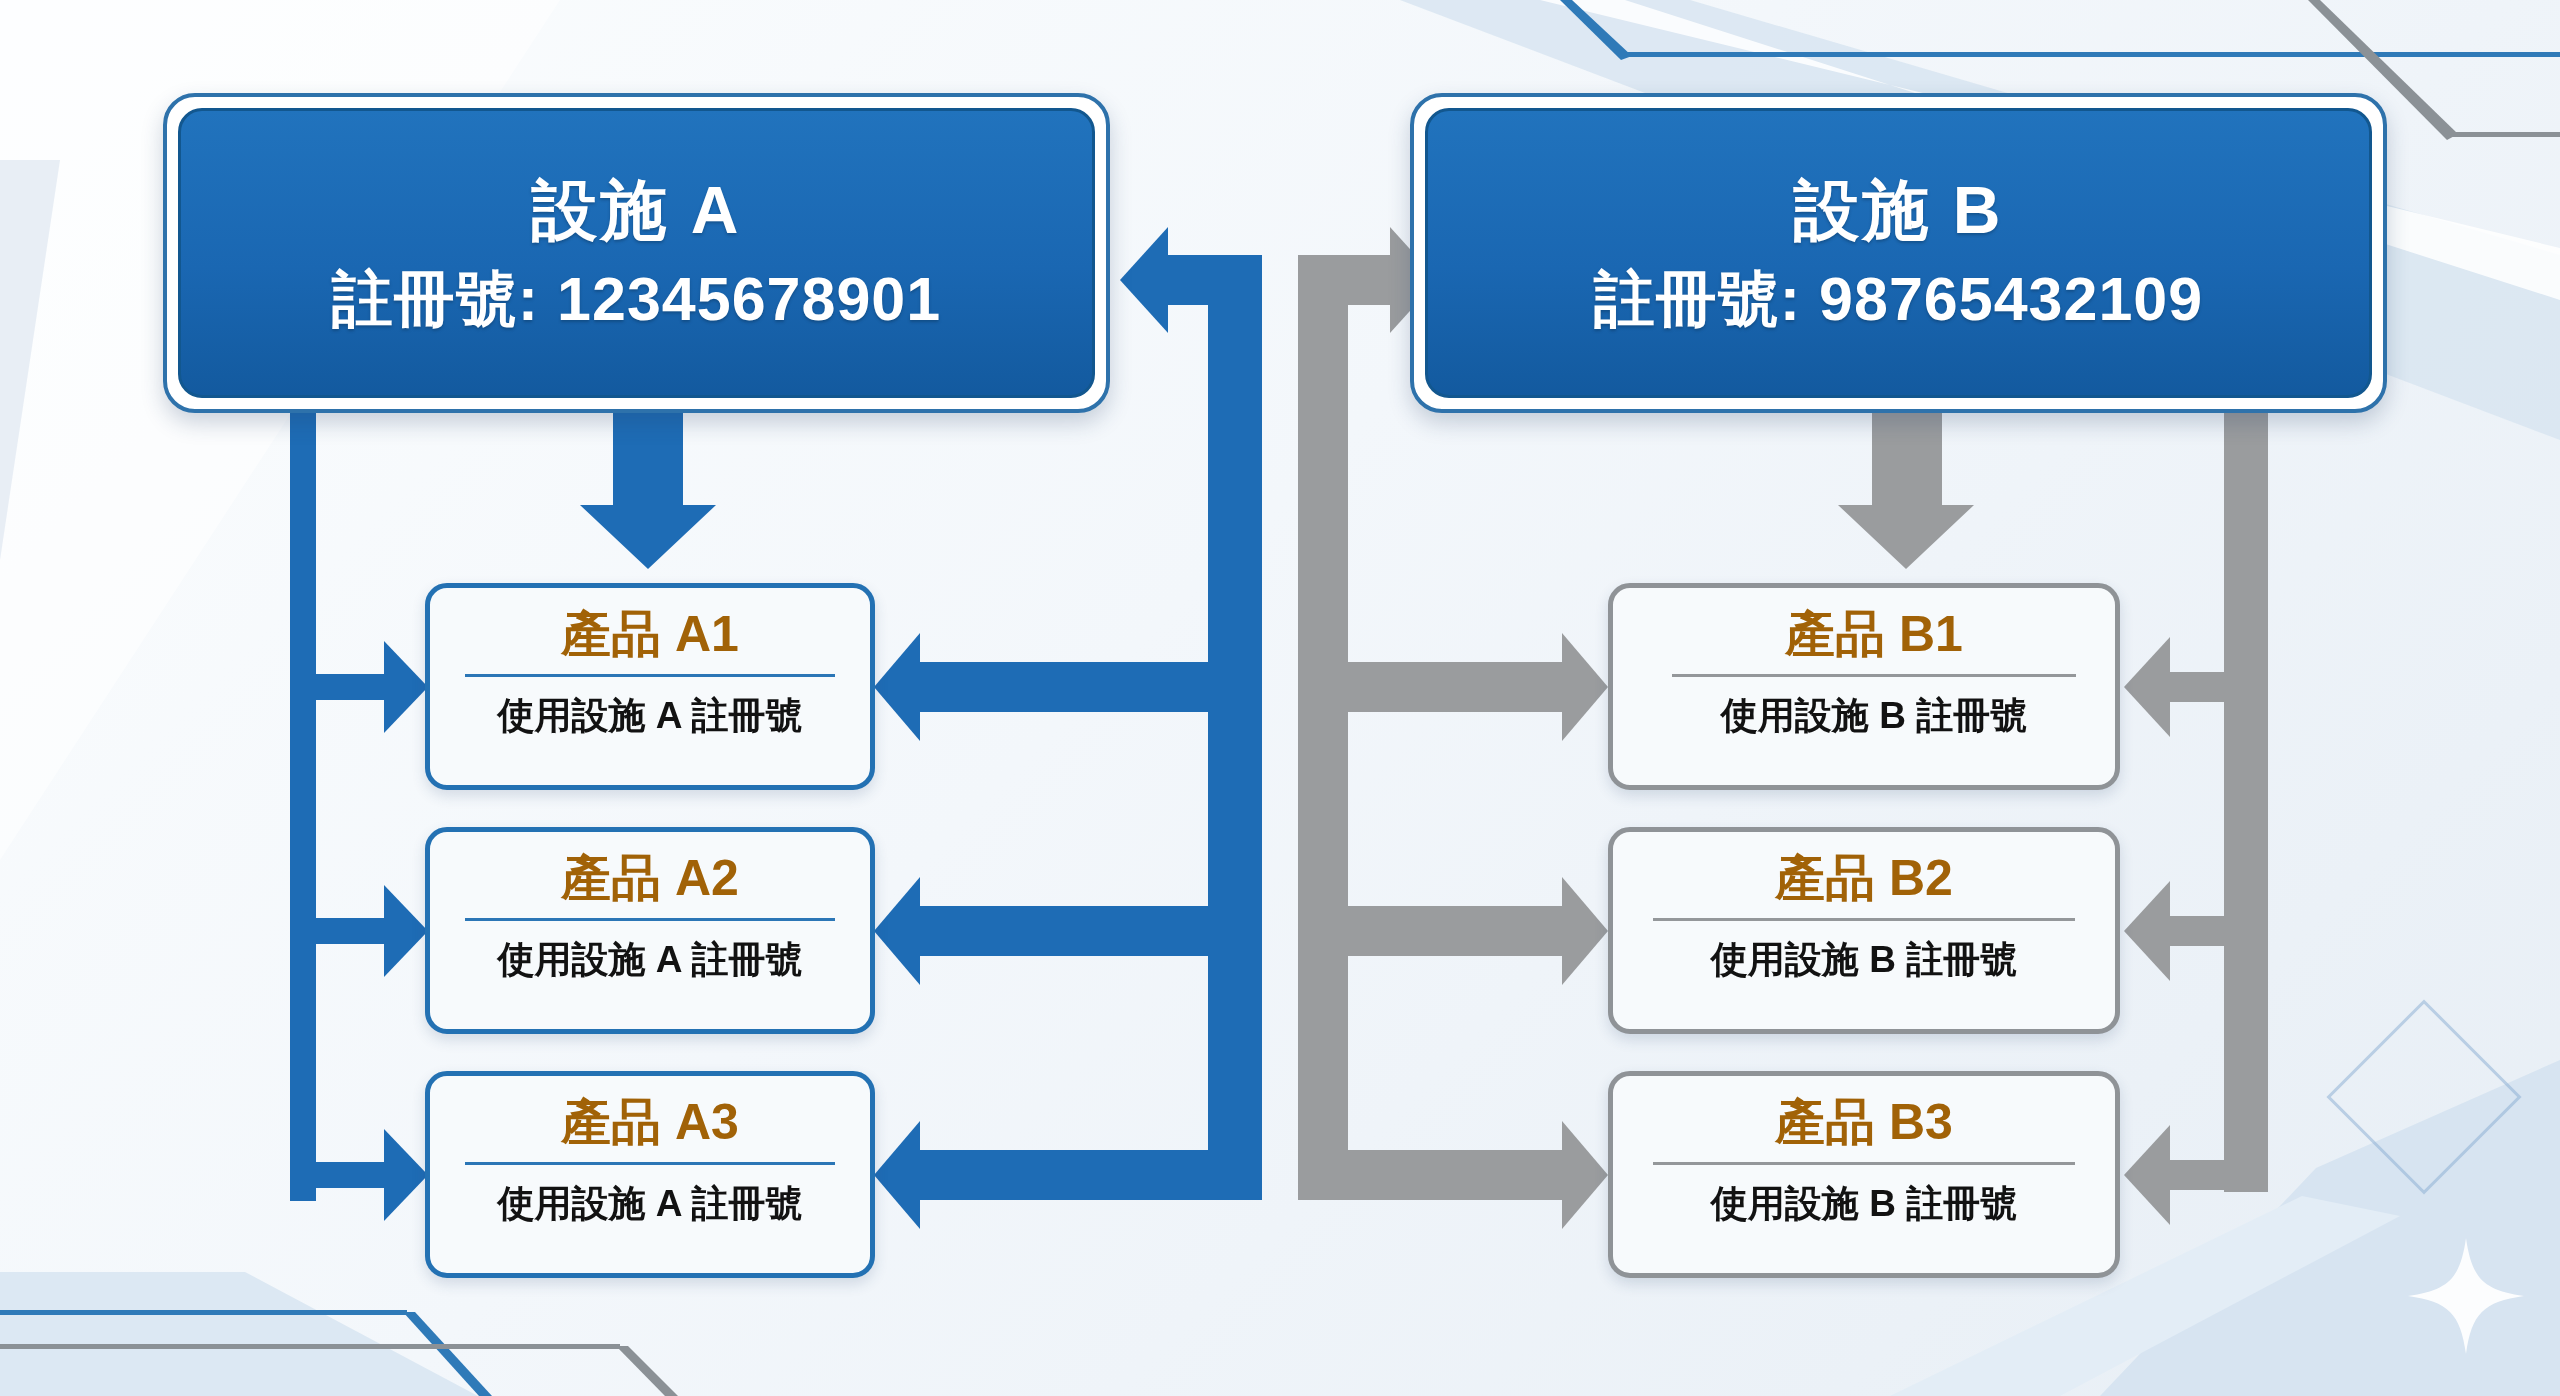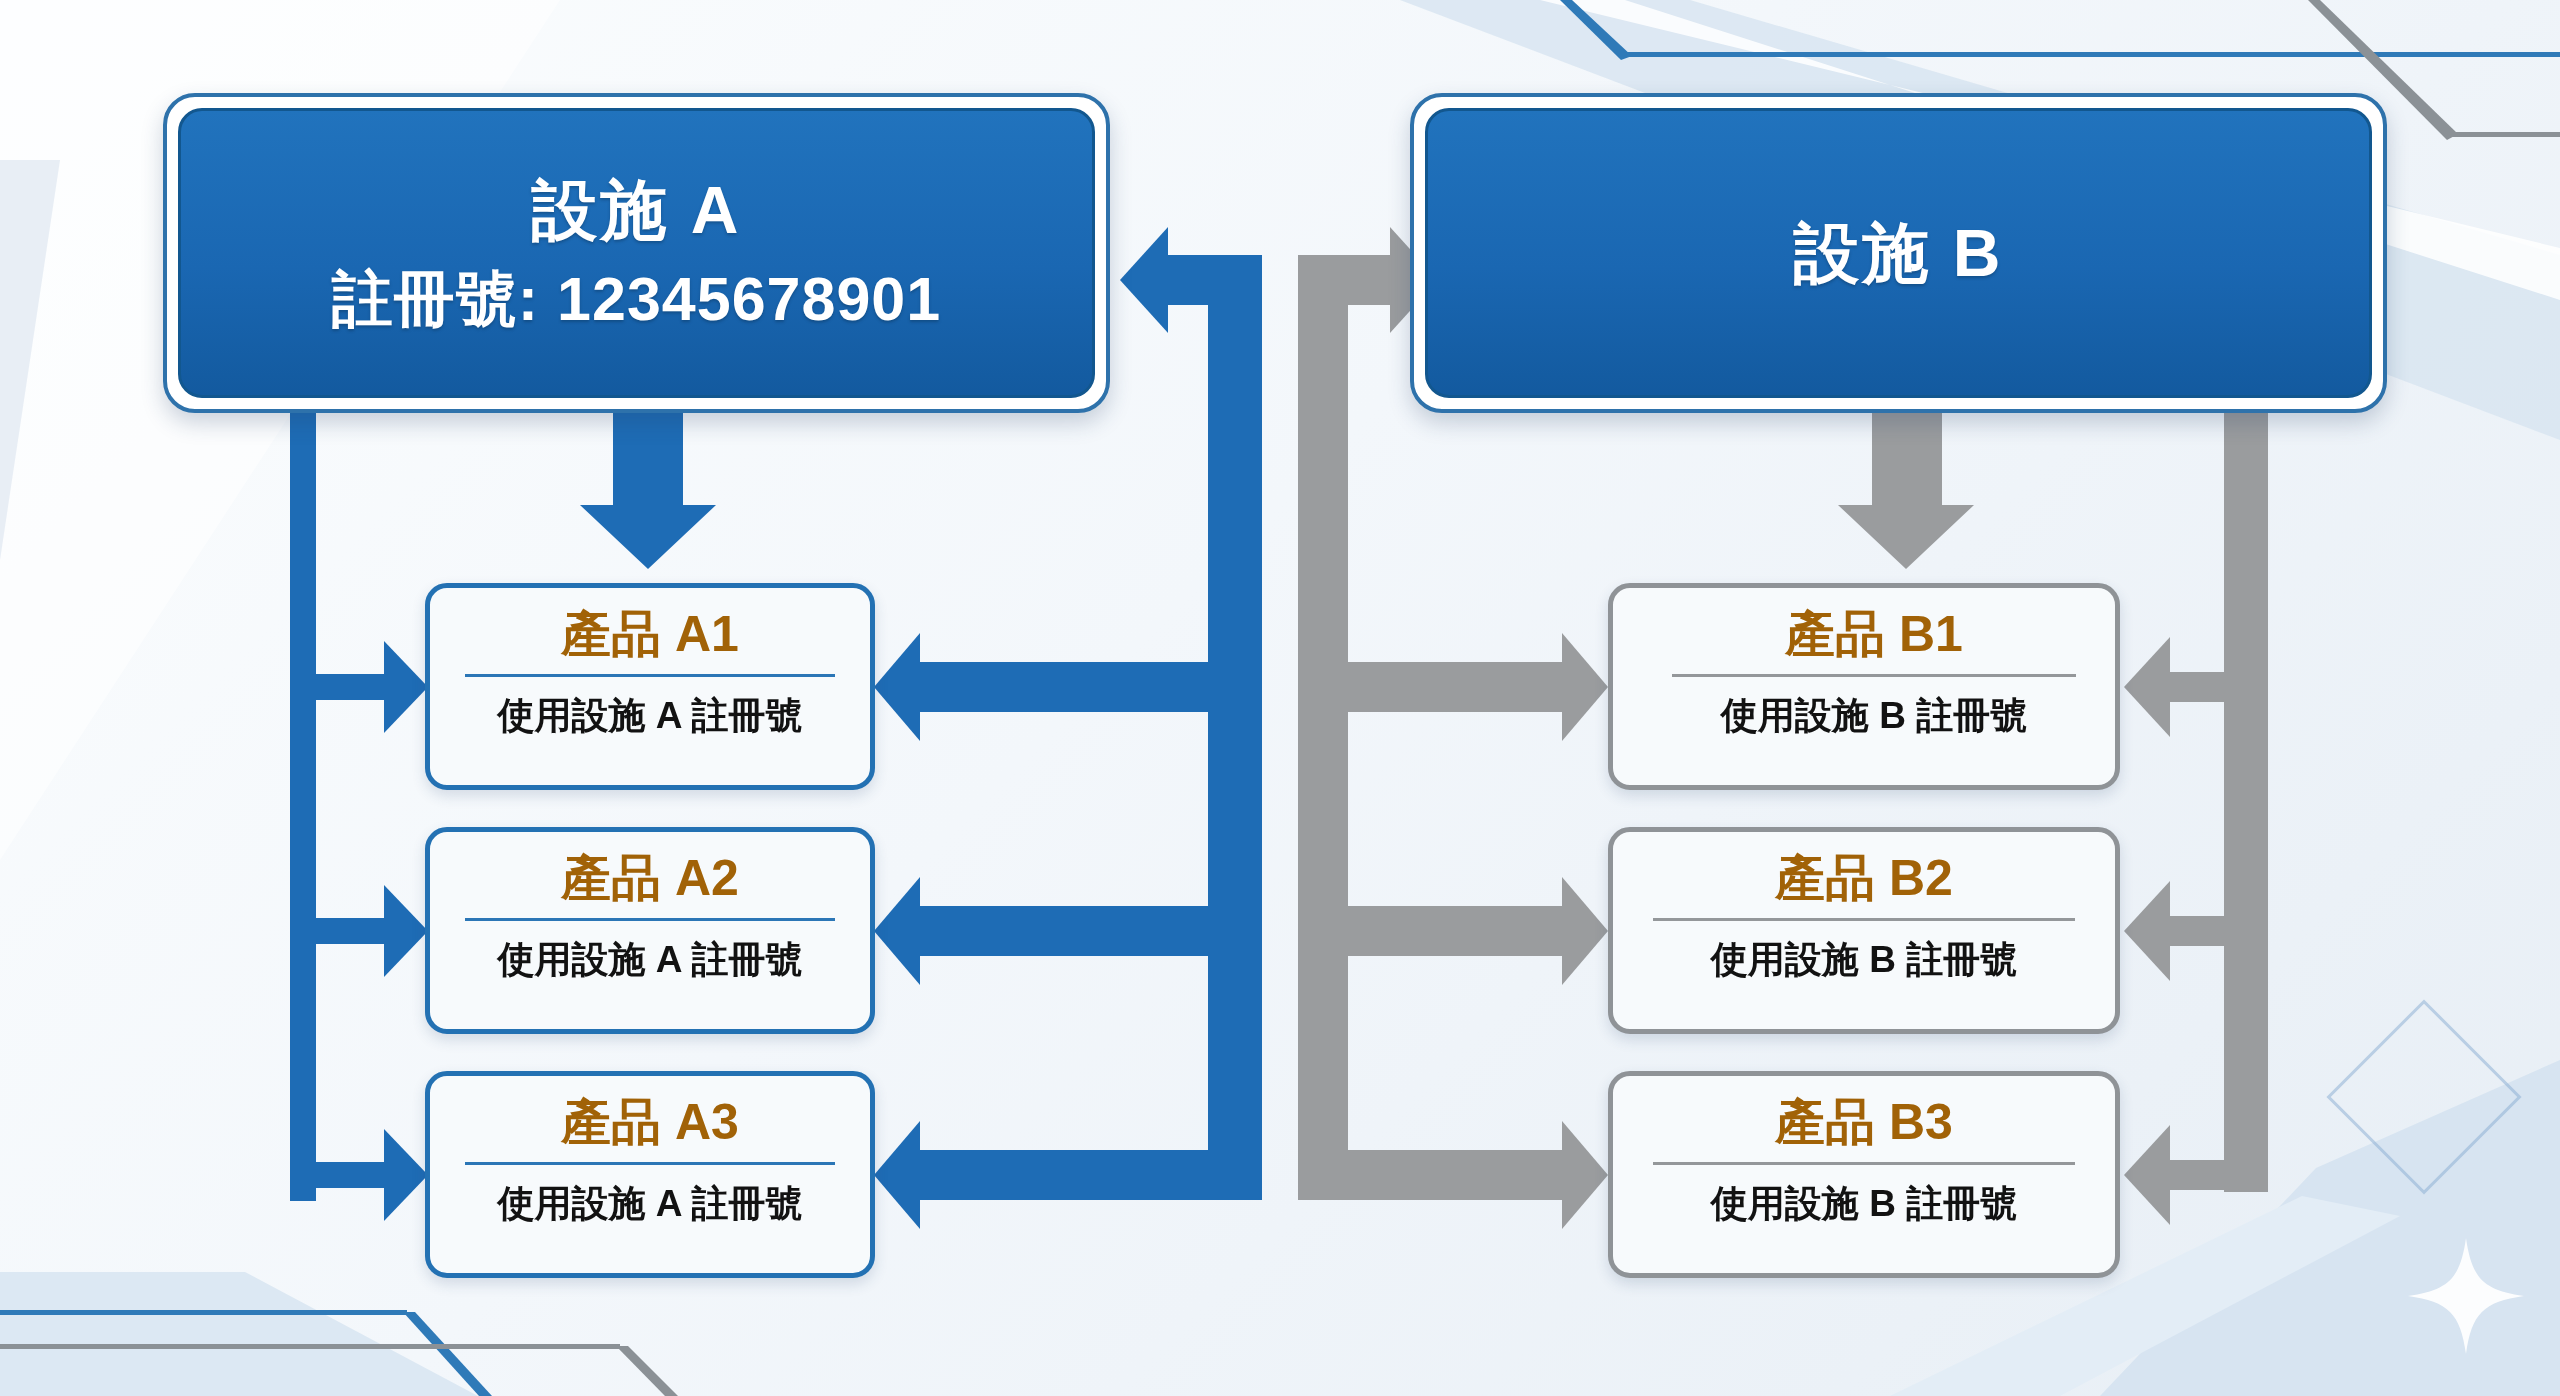--- a/index.html
+++ b/index.html
@@ -89,20 +89,21 @@
   <div class="facility a">
     <div class="facility-inner">
       <div class="facility-title">設施 A</div>
       <div class="facility-reg">註冊號: 12345678901</div>
     </div>
   </div>
 
   <div class="facility b">
     <div class="facility-inner">
       <div class="facility-title">設施 B</div>
+      <div class="facility-reg">註冊號: 98765432109</div>
     </div>
   </div>
 
   <div class="bar blue" style="left:613px;top:411px;width:70px;height:94px;"></div>
   <div class="tri" style="left:580px;top:505px;border-left:68px solid transparent;border-right:68px solid transparent;border-top:64px solid #1e6cb5;"></div>
 
   <div class="bar grayc" style="left:1872px;top:411px;width:70px;height:94px;"></div>
   <div class="tri" style="left:1838px;top:505px;border-left:68px solid transparent;border-right:68px solid transparent;border-top:64px solid #9a9c9e;"></div>
 
   <div class="bar blue" style="left:290px;top:413px;width:26px;height:788px;"></div>

